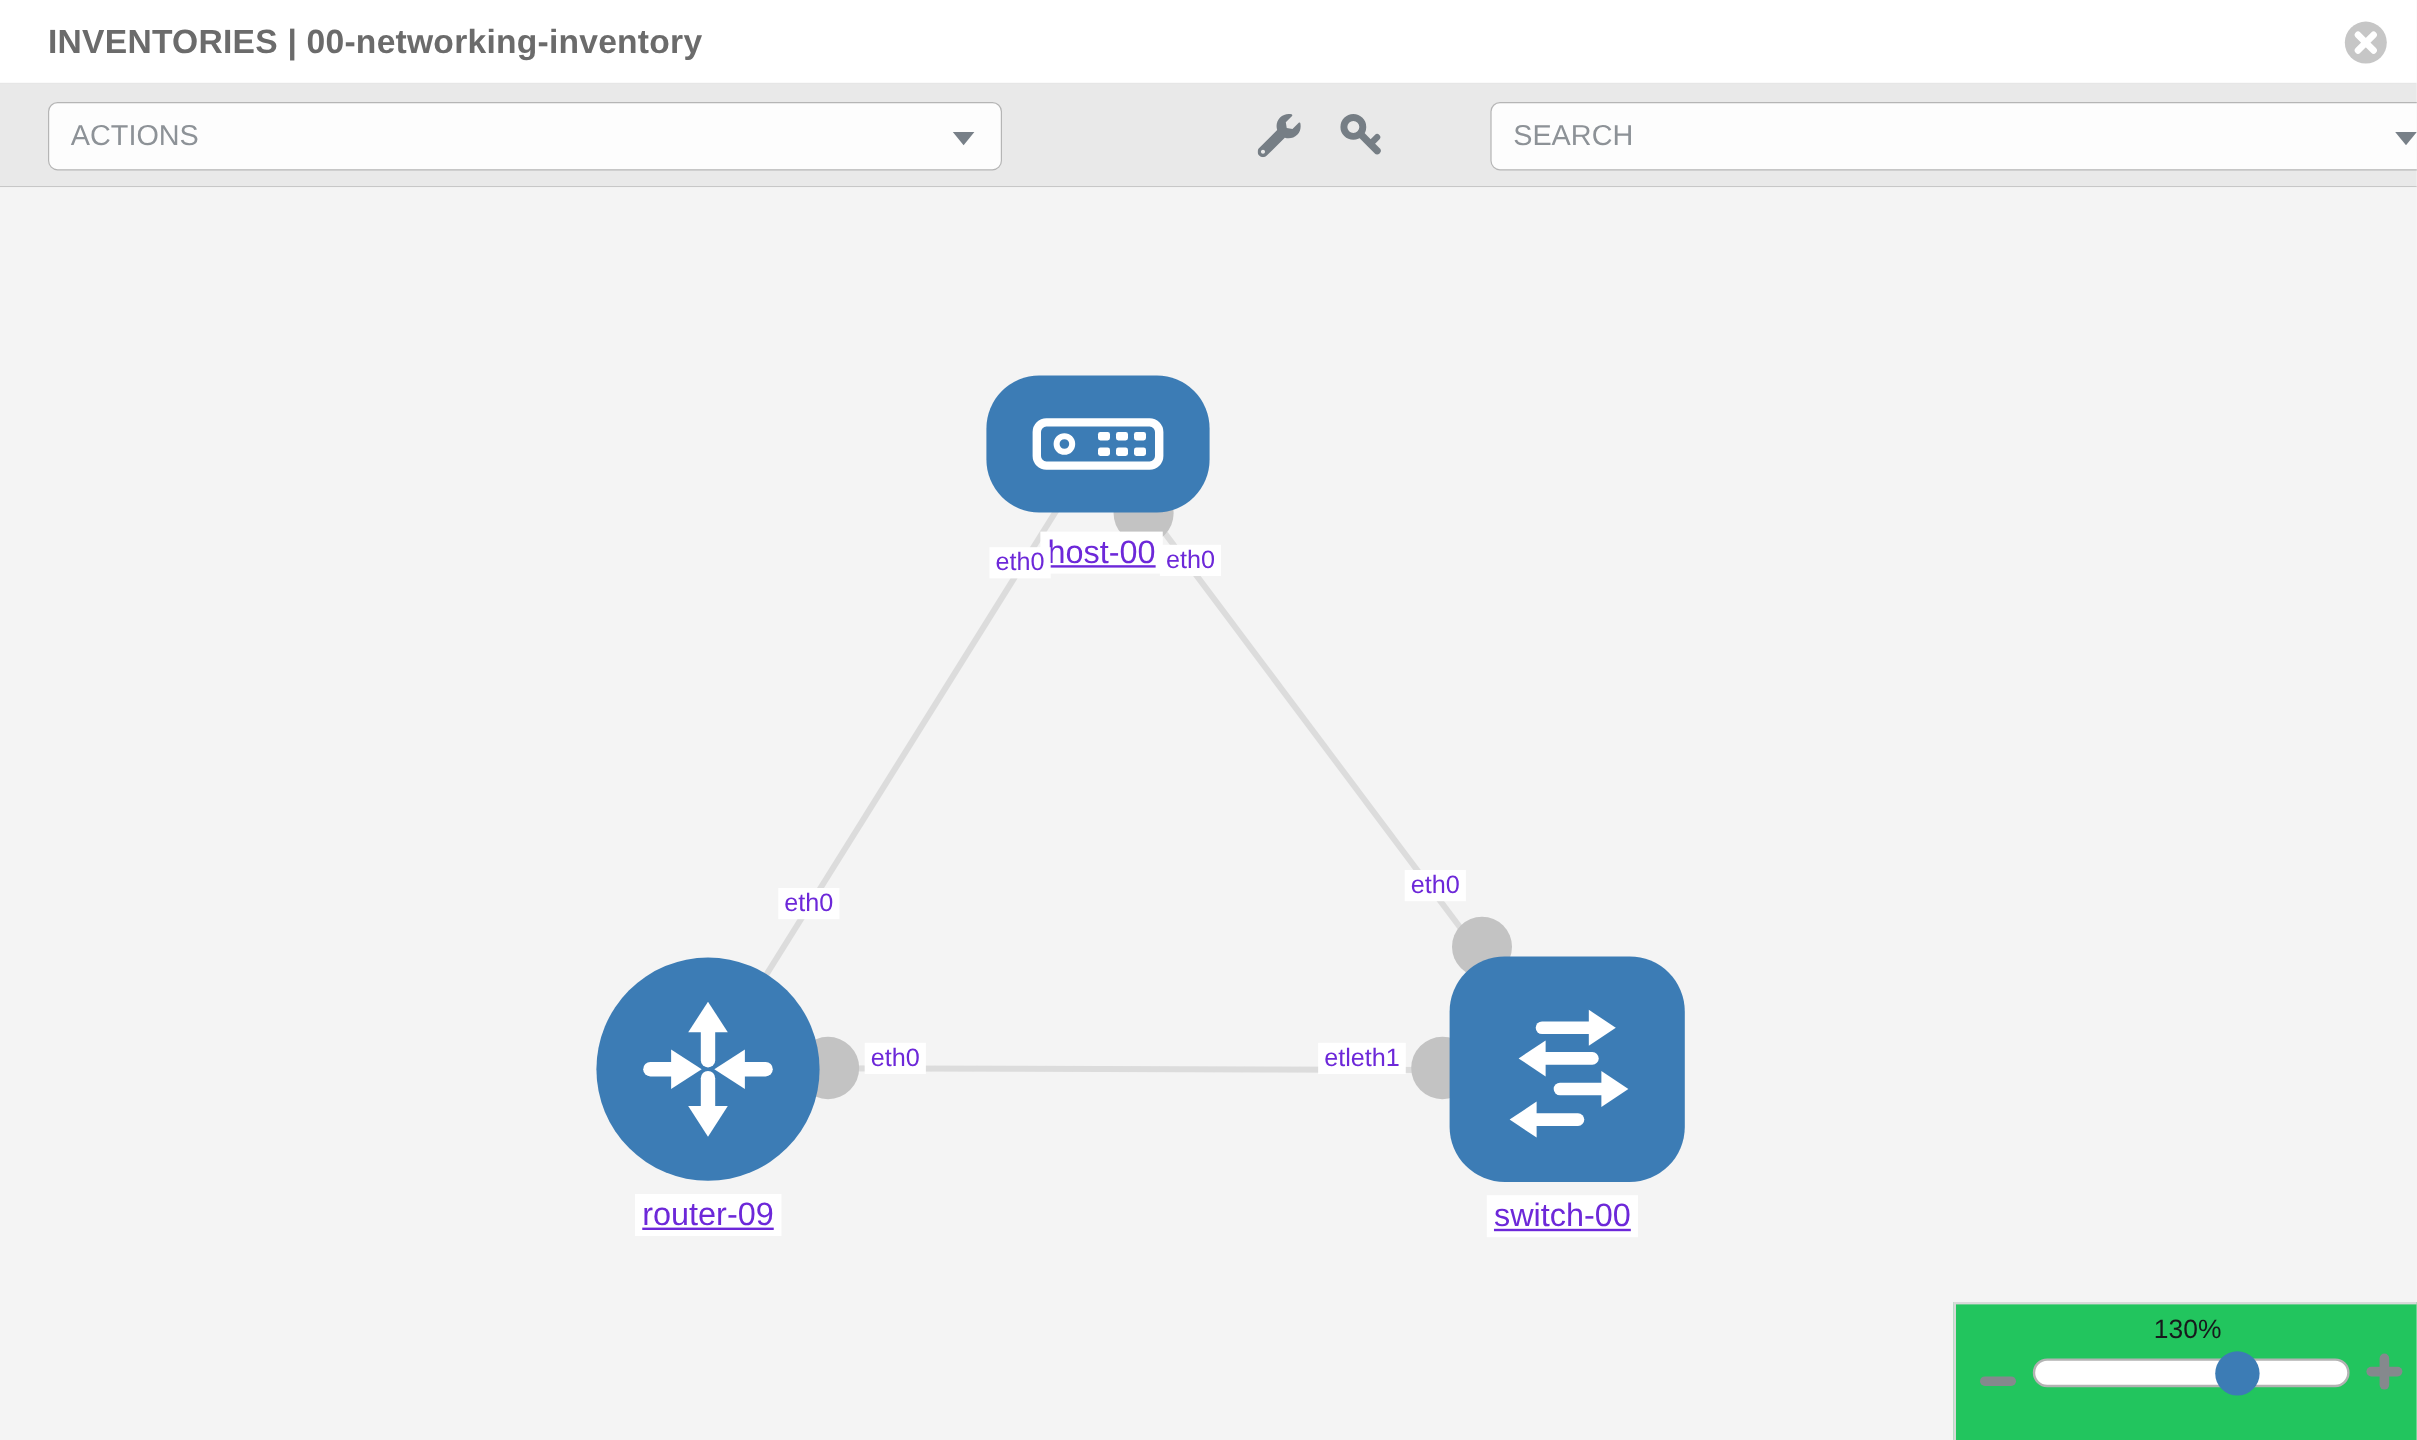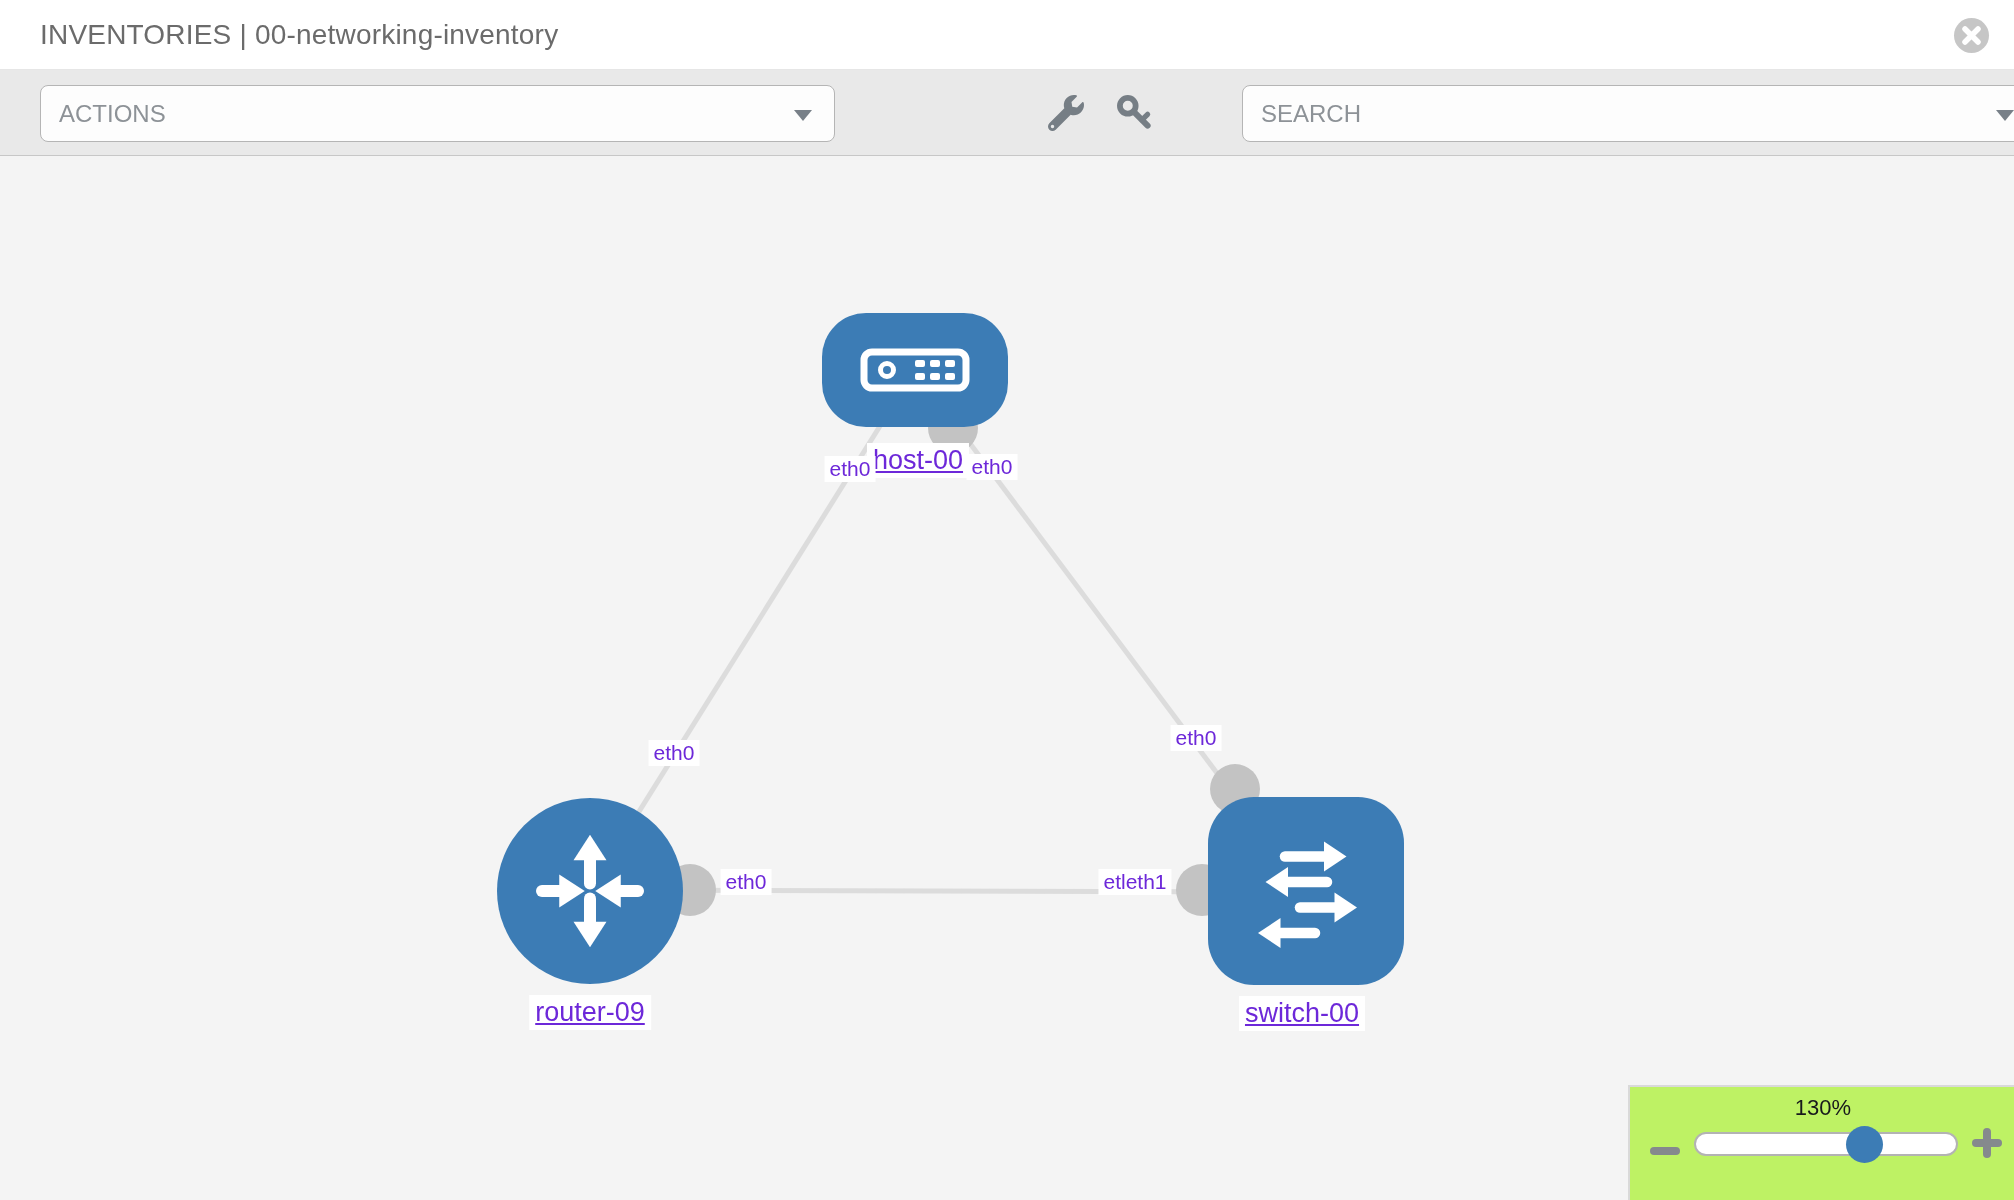--- a/index.html
+++ b/index.html
@@ -6,21 +6,21 @@
   html, body { width: 2014px; height: 1200px; font-family: "Liberation Sans", sans-serif; }
   .app { position: relative; width: 2014px; height: 1200px; background: #f4f4f4; overflow: hidden; }
 
   
   .titlebar {
     position: absolute; top: 0; left: 0; width: 2014px; height: 70px;
     background: #ffffff; border-bottom: 1px solid #e6e6e6;
   }
   .titlebar h1 {
     position: absolute; left: 40px; top: 0; line-height: 70px;
-    font-size: 28px; font-weight: 400; color: #6b6b6b; letter-spacing: 0.2px;
+    font-size: 28px; font-weight: 700; color: #6b6b6b; letter-spacing: 0.2px;
   }
   .close-btn {
     position: absolute; top: 17px; right: 24px; width: 37px; height: 37px;
     border: none; background: transparent; cursor: pointer; padding: 0;
   }
 
   
   .toolbar {
     position: absolute; top: 70px; left: 0; width: 2014px; height: 86px;
     background: #e9e9e9; border-bottom: 1px solid #c7c7c7;
@@ -59,21 +59,21 @@
   .graph-label {
     position: absolute; transform: translateX(-50%);
     background: #ffffff; color: #6d28d9; white-space: nowrap;
   }
   .node-label { font-size: 27px; padding: 2px 6px; text-decoration: underline; }
   .if-label   { font-size: 21px; padding: 1px 5px; }
 
   
   .zoom-panel {
     position: absolute; left: 1628px; top: 929px; width: 386px; height: 115px;
-    background: #bef264; border: 2px solid #d9d9d9; border-right: none; border-bottom: none;
+    background: #22c55e; border: 2px solid #d9d9d9; border-right: none; border-bottom: none;
   }
   .zoom-level {
     position: absolute; top: 8px; left: 0; width: 386px; text-align: center;
     font-size: 22px; color: #17191c;
   }
   .zoom-minus-btn, .zoom-plus-btn {
     position: absolute; background: transparent; border: none; cursor: pointer; padding: 0;
   }
   .zoom-minus-btn { left: 20px; top: 42px; width: 32px; height: 32px; }
   .zoom-plus-btn  { left: 342px; top: 40px; width: 32px; height: 32px; }

